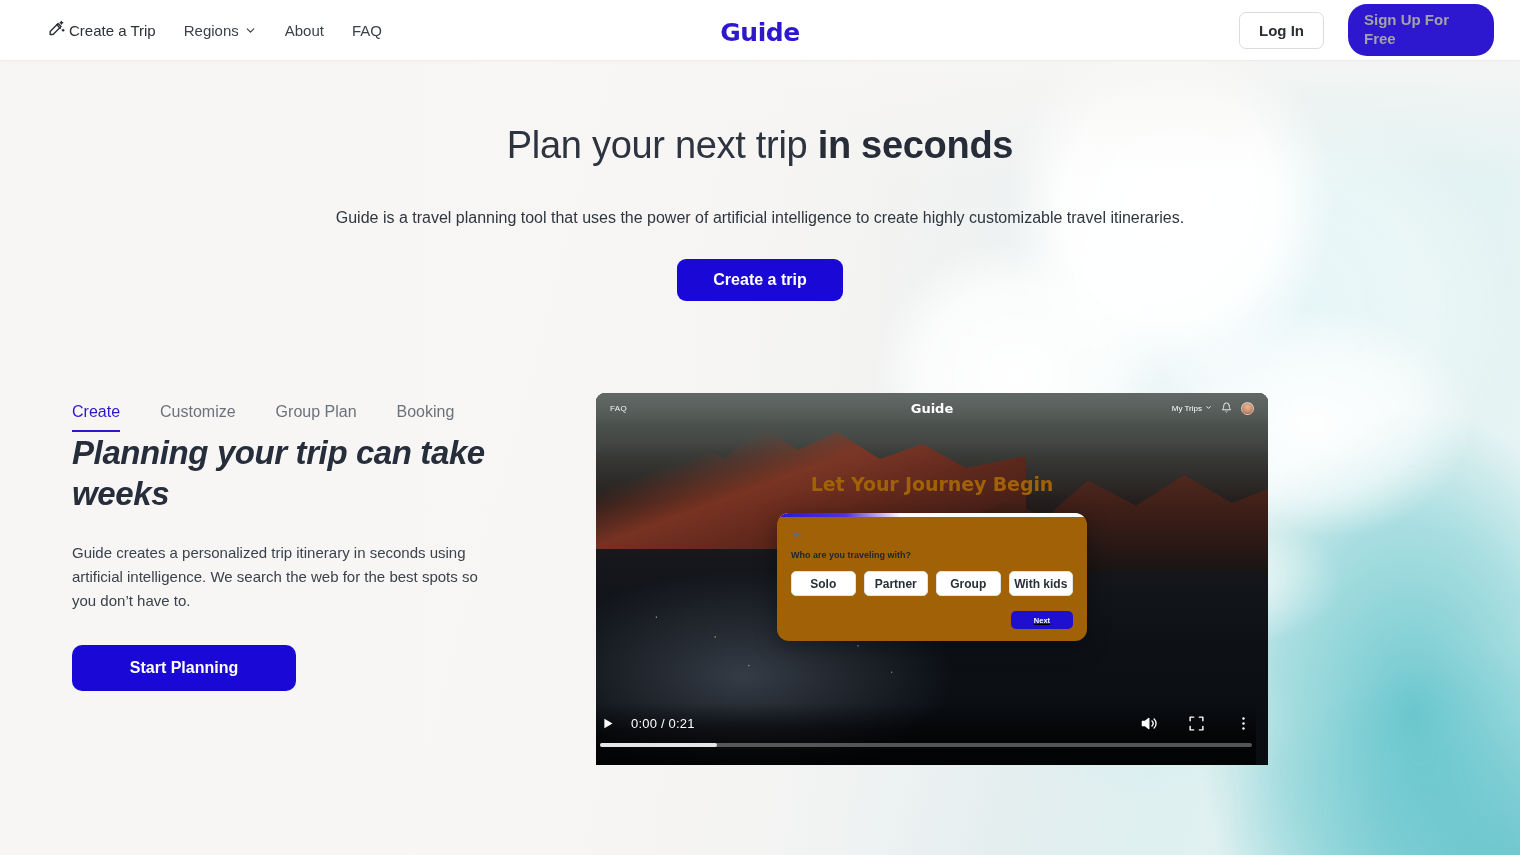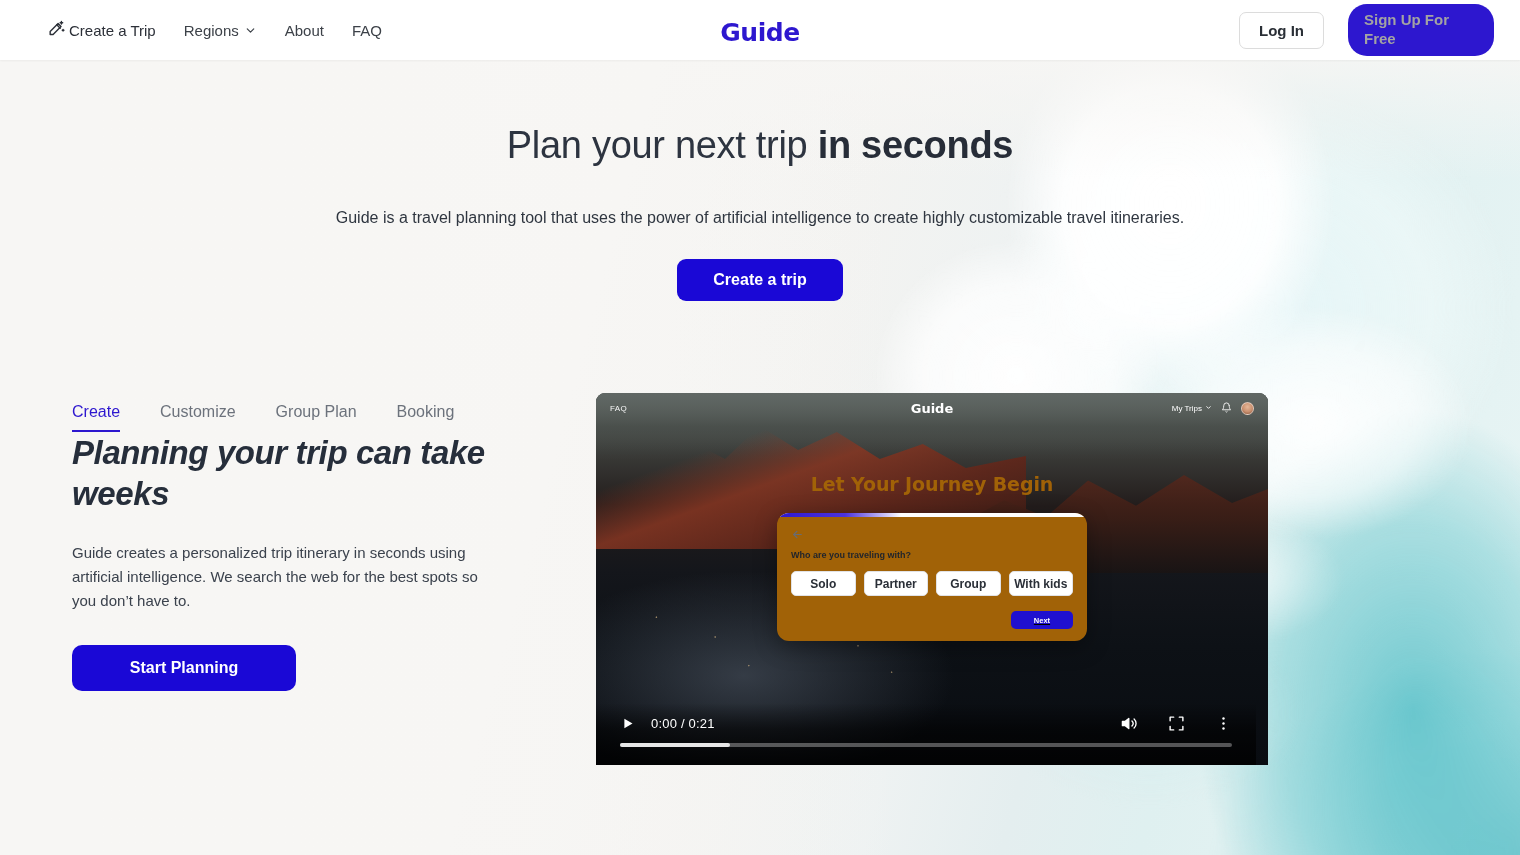--- a/index.html
+++ b/index.html
@@ -398,21 +398,21 @@
     font-weight: bold;
     cursor: pointer;
     font-family: "Liberation Sans", sans-serif;
   }
 
   .vid-controls {
     position: absolute;
     left: 0; right: 12px; bottom: 0;
     height: 62px;
     background: linear-gradient(180deg, rgba(0,0,0,0) 0%, rgba(0,0,0,0.55) 42%, rgba(0,0,0,0.82) 100%);
-    padding: 0 24px;
+    padding: 0 4px;
   }
   .ctl-row {
     display: flex;
     align-items: center;
     height: 40px;
     gap: 16px;
     color: #fff;
   }
   .ctl-time {
     font-size: 13px;

